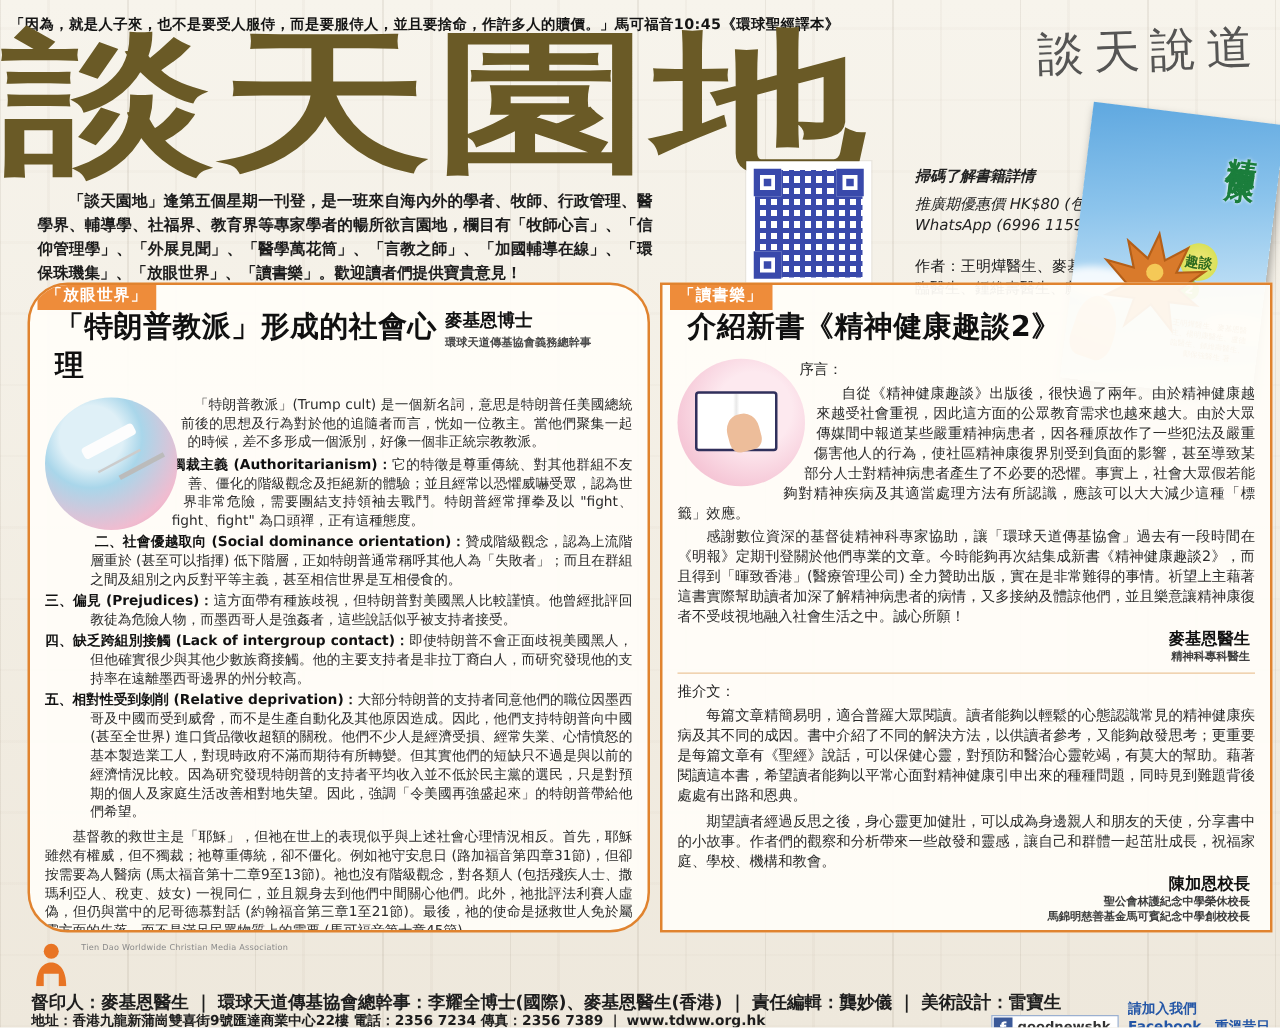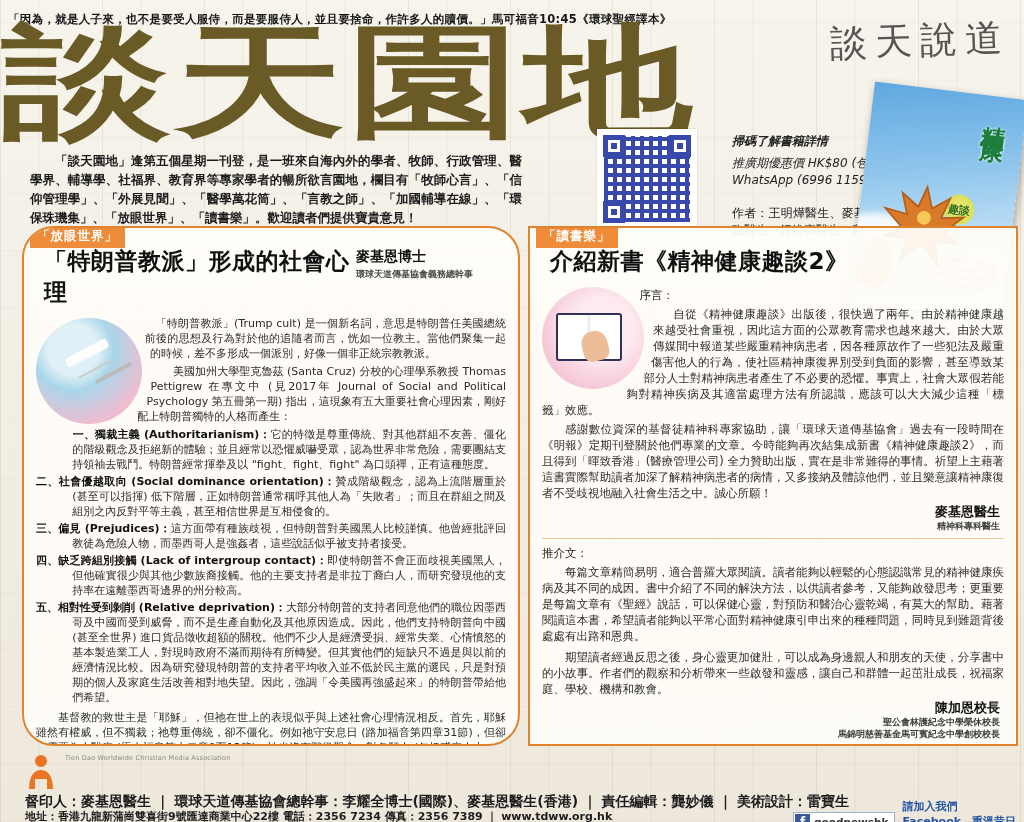--- a/index.html
+++ b/index.html
@@ -126,21 +126,20 @@
     <div class="art-head">
       <h2 class="art-title">「特朗普教派」形成的社會心理</h2>
       <div class="art-author">
         <div class="name">麥基恩博士</div>
         <div class="role">環球天道傳基協會義務總幹事</div>
       </div>
     </div>
     <div class="art-body">
       <div class="photo telescope"></div>
       <p class="p">「特朗普教派」(Trump cult) 是一個新名詞，意思是特朗普任美國總統前後的思想及行為對於他的追隨者而言，恍如一位教主。當他們聚集一起的時候，差不多形成一個派別，好像一個非正統宗教教派。</p>
-      <p class="p">美國加州大學聖克魯茲 (Santa Cruz) 分校的心理學系教授 Thomas Pettigrew 在專文中 (見2017年 Journal of Social and Political Psychology 第五冊第一期) 指出，這現象有五大重要社會心理因素，剛好配上特朗普獨特的人格而產生：</p>
       <div class="num-item"><span class="lead">一、獨裁主義 (Authoritarianism)：</span><span>它的特徵是尊重傳統、對其他群組不友善、僵化的階級觀念及拒絕新的體驗；並且經常以恐懼威嚇受眾，認為世界非常危險，需要團結支持領袖去戰鬥。特朗普經常揮拳及以 "fight、fight、fight" 為口頭禪，正有這種態度。</span></div>
       <div class="num-item"><span class="lead">二、社會優越取向 (Social dominance orientation)：</span><span>贊成階級觀念，認為上流階層重於 (甚至可以指揮) 低下階層，正如特朗普通常稱呼其他人為「失敗者」；而且在群組之間及組別之內反對平等主義，甚至相信世界是互相侵食的。</span></div>
       <div class="num-item"><span class="lead">三、偏見 (Prejudices)：</span><span>這方面帶有種族歧視，但特朗普對美國黑人比較謹慎。他曾經批評回教徒為危險人物，而墨西哥人是強姦者，這些說話似乎被支持者接受。</span></div>
       <div class="num-item"><span class="lead">四、缺乏跨組別接觸 (Lack of intergroup contact)：</span><span>即使特朗普不會正面歧視美國黑人，但他確實很少與其他少數族裔接觸。他的主要支持者是非拉丁裔白人，而研究發現他的支持率在遠離墨西哥邊界的州分較高。</span></div>
       <div class="num-item"><span class="lead">五、相對性受到剝削 (Relative deprivation)：</span><span>大部分特朗普的支持者同意他們的職位因墨西哥及中國而受到威脅，而不是生產自動化及其他原因造成。因此，他們支持特朗普向中國 (甚至全世界) 進口貨品徵收超額的關稅。他們不少人是經濟受損、經常失業、心情憤怒的基本製造業工人，對現時政府不滿而期待有所轉變。但其實他們的短缺只不過是與以前的經濟情況比較。因為研究發現特朗普的支持者平均收入並不低於民主黨的選民，只是對預期的個人及家庭生活改善相對地失望。因此，強調「令美國再強盛起來」的特朗普帶給他們希望。</span></div>
       <p class="p" style="margin-top:5px">基督教的救世主是「耶穌」，但祂在世上的表現似乎與上述社會心理情況相反。首先，耶穌雖然有權威，但不獨裁；祂尊重傳統，卻不僵化。例如祂守安息日 (路加福音第四章31節)，但卻按需要為人醫病 (馬太福音第十二章9至13節)。祂也沒有階級觀念，對各類人 (包括殘疾人士、撒瑪利亞人、稅吏、妓女) 一視同仁，並且親身去到他們中間關心他們。此外，祂批評法利賽人虛偽，但仍與當中的尼哥德慕對話 (約翰福音第三章1至21節)。最後，祂的使命是拯救世人免於屬靈方面的失落，而不是滿足民眾物質上的需要 (馬可福音第十章45節)。</p>
     </div>
   </section>
 
   <section class="box right">

